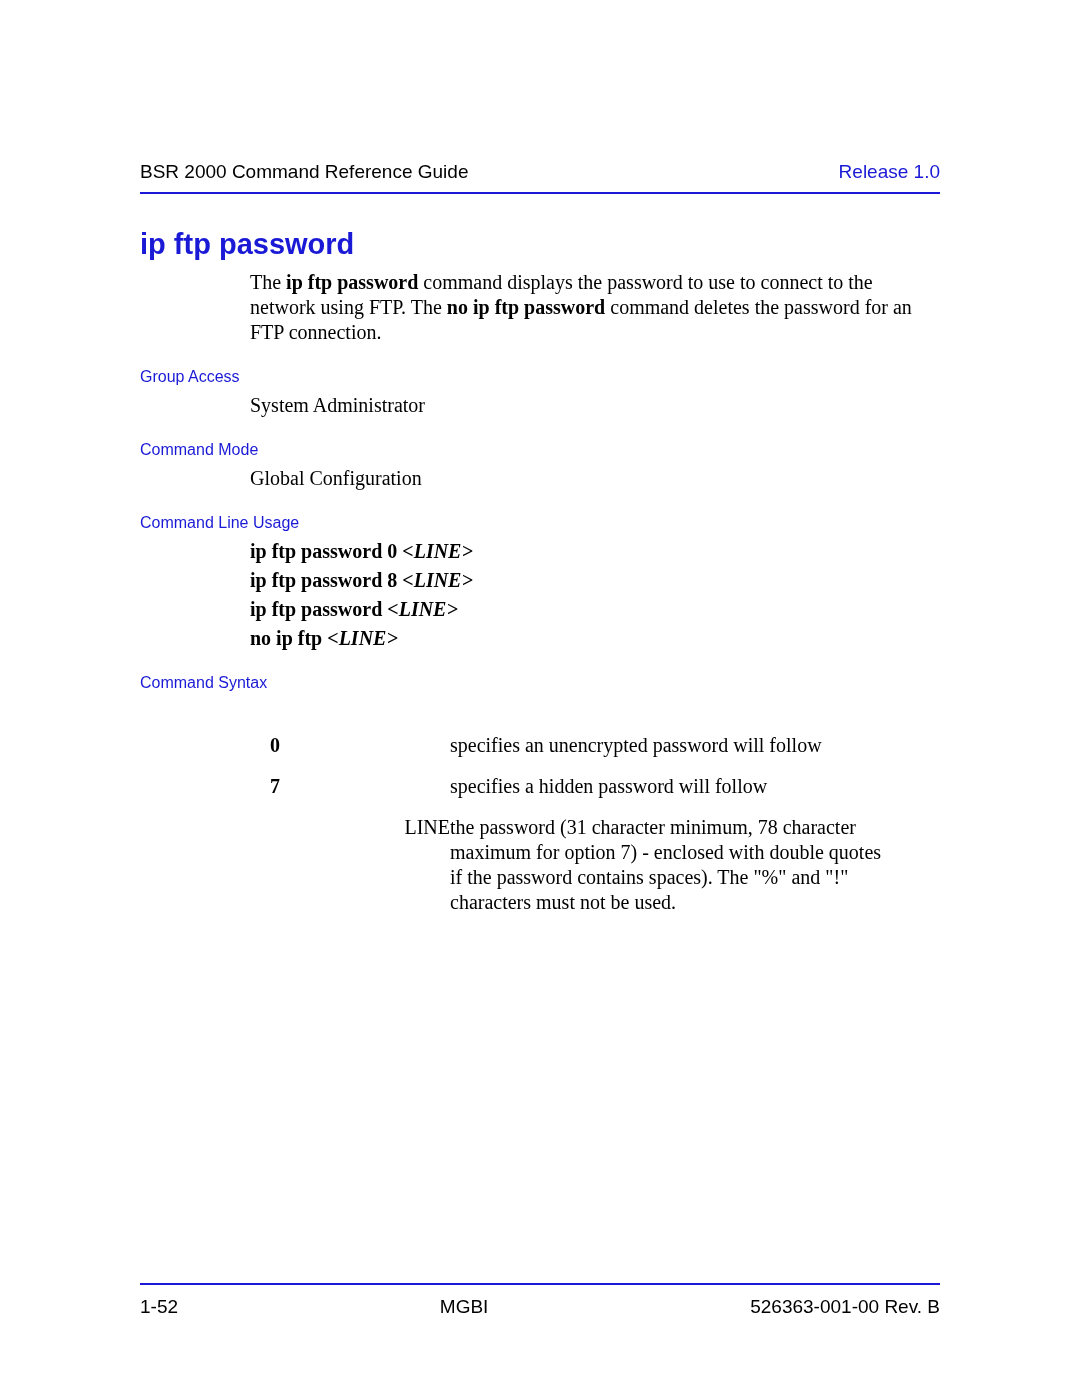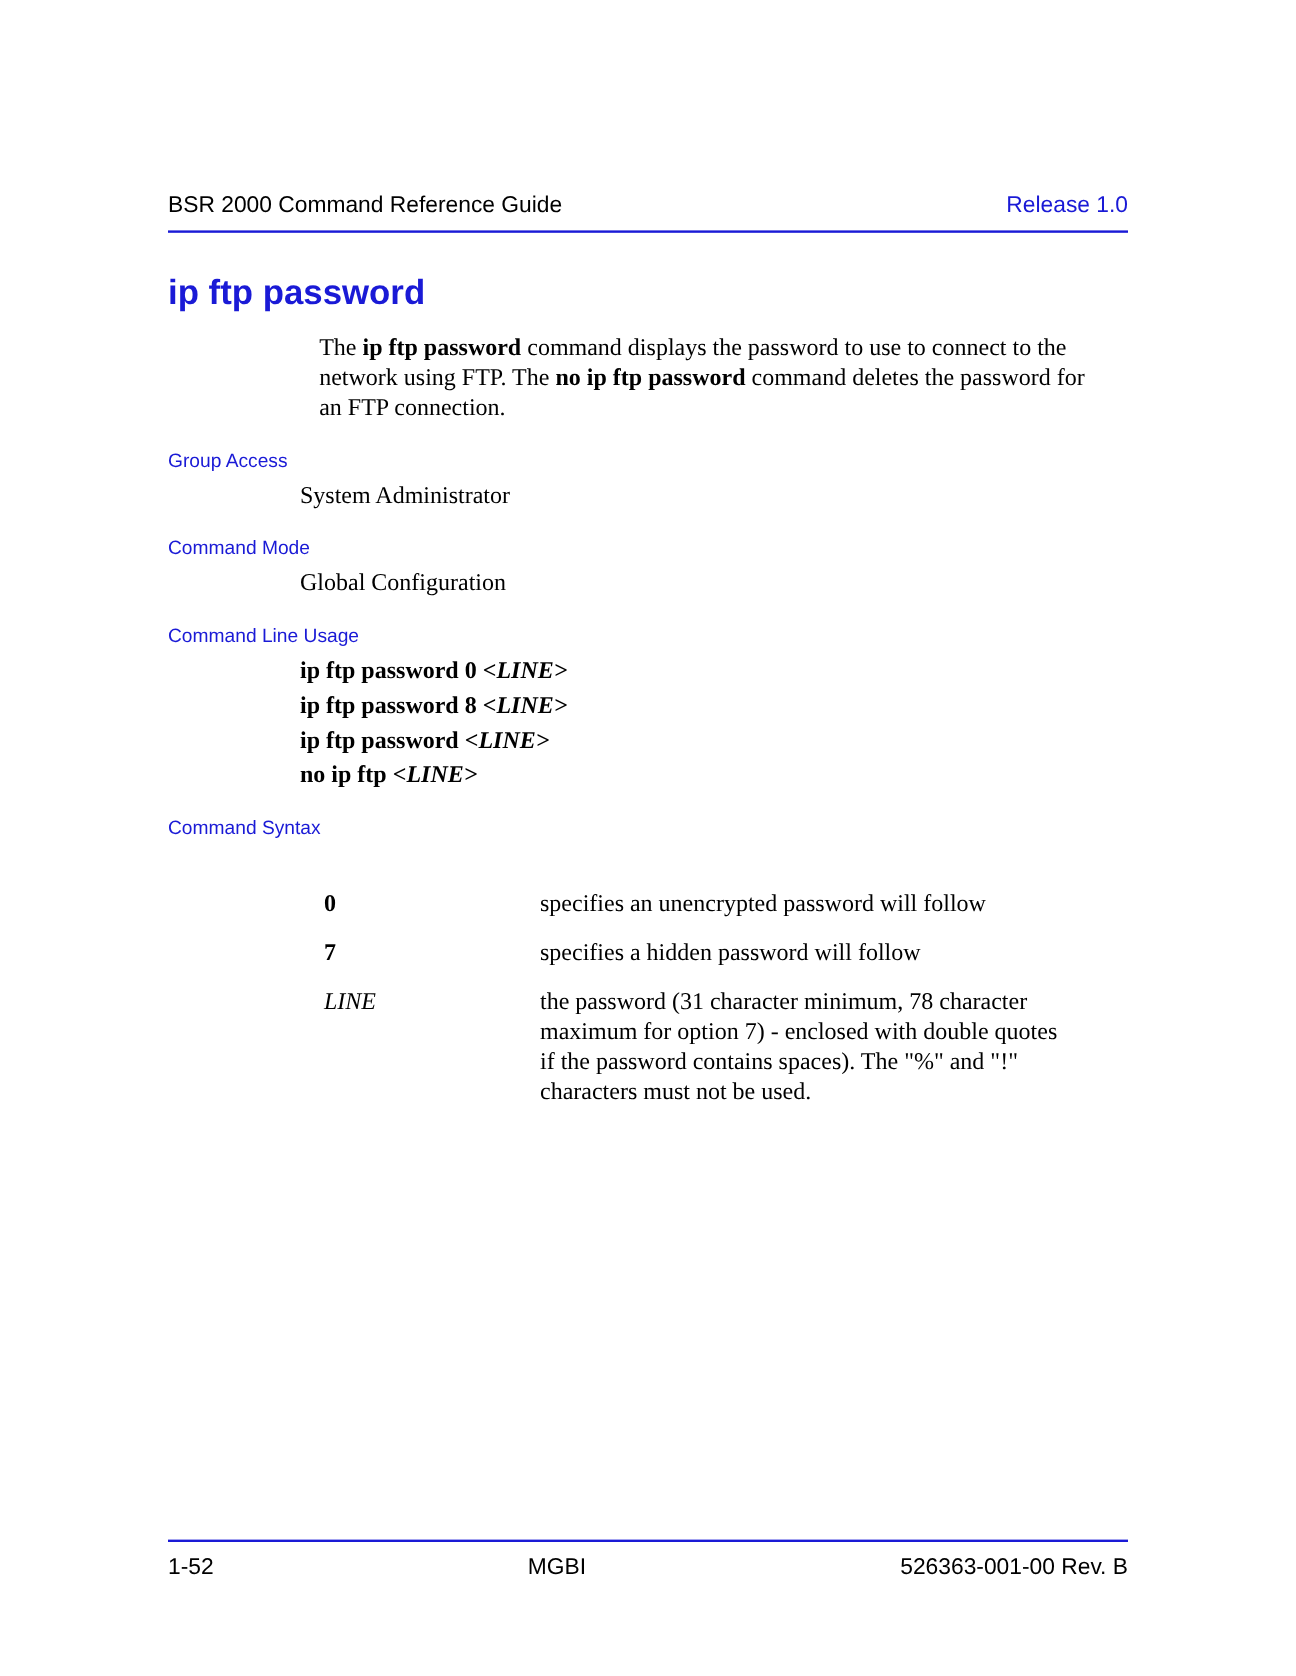--- a/index.html
+++ b/index.html
@@ -36,21 +36,21 @@
     font-family: Helvetica, Arial, sans-serif;
     font-weight: bold;
     color: #1a1ad6;
     font-size: 29px;
     margin: 0 0 8px 0;
   }
   .body-indent {
     margin-left: 110px;
     margin-right: 10px;
   }
-  .intro p { margin: 16px; }
+  .intro p { margin: 0; }
   .section-label {
     font-family: Helvetica, Arial, sans-serif;
     color: #1a1ad6;
     font-size: 16px;
     margin-top: 22px;
     margin-bottom: 6px;
   }
   .usage-lines div {
     font-weight: bold;
     margin-bottom: 4px;
@@ -63,21 +63,21 @@
   }
   .syntax-row {
     display: flex;
     margin-bottom: 16px;
   }
   .syntax-key {
     width: 180px;
     flex-shrink: 0;
     font-weight: bold;
   }
-  .syntax-key.italic { font-style: italic; font-weight: normal; }
+  .syntax-key.italic { font-weight: normal; text-align: right; }
   .syntax-desc { flex: 1; }
   .footer {
     position: absolute;
     left: 140px; right: 140px;
     bottom: 78px;
   }
   .footer-rule { border-top: 2px solid #1a1ad6; margin-bottom: 10px; }
   .footer-row {
     display: flex;
     justify-content: space-between;

